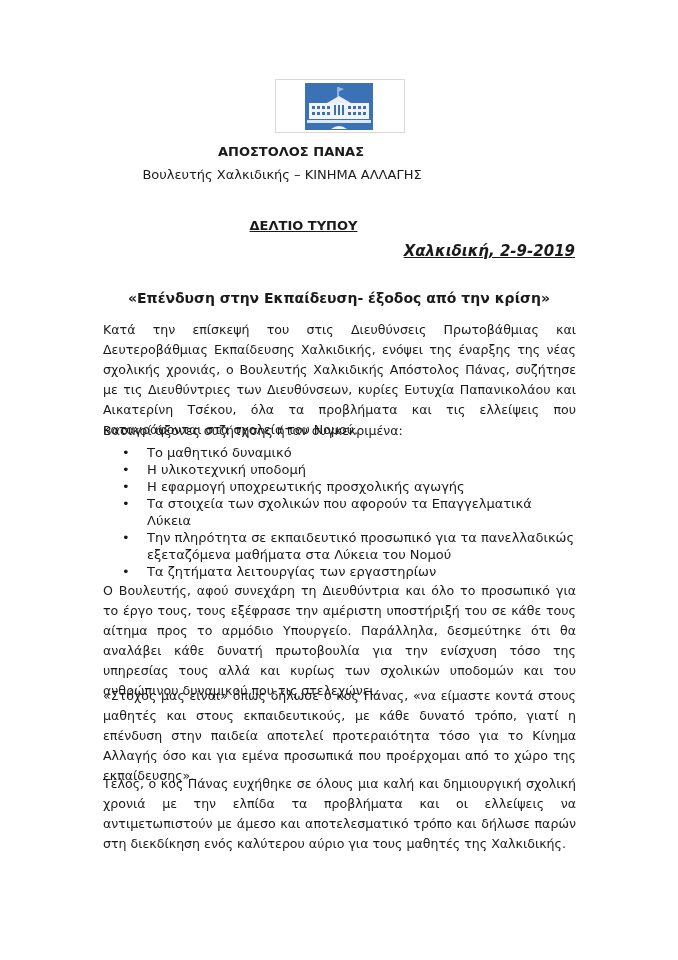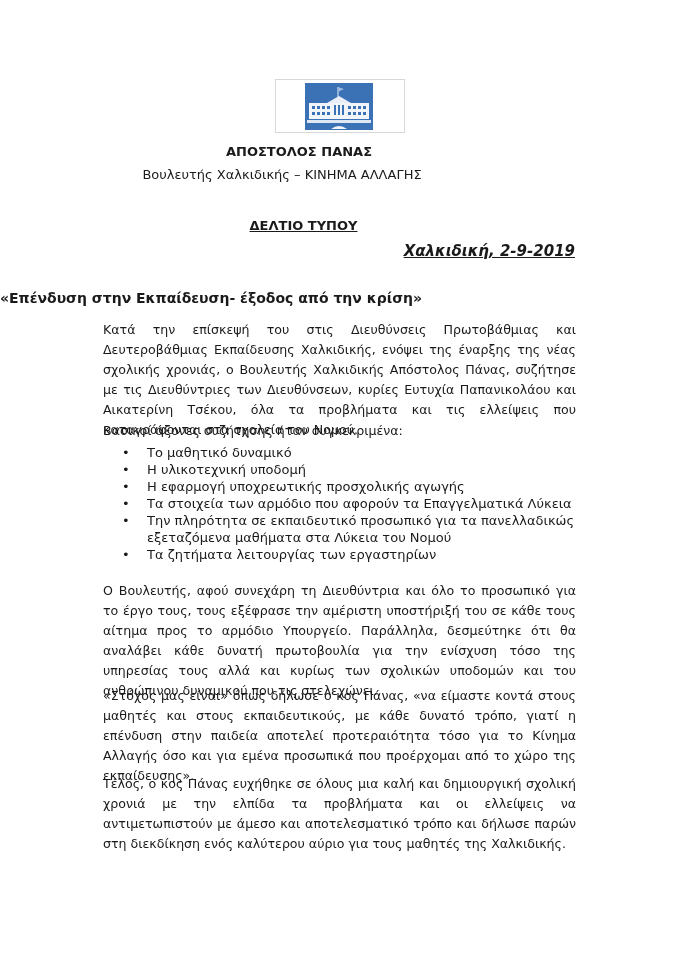--- a/index.html
+++ b/index.html
@@ -30,21 +30,20 @@
       left: 29px;
       top: 3px;
     }
     .name {
       position: absolute;
       left: 0; width: 582px;
       top: 144px;
       text-align: center;
       font-weight: bold;
       font-size: 13px;
-      padding-left: 8px;
     }
     .subtitle {
       position: absolute;
       left: 0; width: 564px;
       top: 167px;
       text-align: center;
       font-size: 13px;
     }
     .release {
       position: absolute;
@@ -60,21 +59,21 @@
       right: 103px;
       top: 242px;
       font-weight: bold;
       font-style: italic;
       font-size: 15px;
     }
     .headline {
       position: absolute;
       left: 0; width: 678px;
       top: 290px;
-      text-align: left;
+      text-align: center;
       font-weight: bold;
       font-size: 14px;
     }
     .para {
       position: absolute;
       left: 103px;
       width: 473px;
       font-size: 12.6px;
       line-height: 20px;
       text-align: justify;
@@ -156,21 +155,21 @@
 <div class="headline">«Επένδυση στην Εκπαίδευση- έξοδος από την κρίση»</div>
 
 <p class="para" style="top:320px;">Κατά την επίσκεψή του στις Διευθύνσεις Πρωτοβάθμιας και Δευτεροβάθμιας Εκπαίδευσης Χαλκιδικής, ενόψει της έναρξης της νέας σχολικής χρονιάς, ο Βουλευτής Χαλκιδικής Απόστολος Πάνας, συζήτησε με τις Διευθύντριες των Διευθύνσεων, κυρίες Ευτυχία Παπανικολάου και Αικατερίνη Τσέκου, όλα τα προβλήματα και τις ελλείψεις που καταγράφονται στα σχολεία του Νομού.</p>
 
 <p class="para" style="top:421px;">Βασικοί άξονες συζήτησης ήταν συγκεκριμένα:</p>
 
 <ul class="bullets">
   <li>Το μαθητικό δυναμικό</li>
   <li>Η υλικοτεχνική υποδομή</li>
   <li>Η εφαρμογή υποχρεωτικής προσχολικής αγωγής</li>
-  <li>Τα στοιχεία των αρμόδιο που αφορούν τα Επαγγελματικά Λύκεια</li>
+  <li>Τα στοιχεία των σχολικών που αφορούν τα Επαγγελματικά Λύκεια</li>
   <li>Την πληρότητα σε εκπαιδευτικό προσωπικό για τα πανελλαδικώς εξεταζόμενα μαθήματα στα Λύκεια του Νομού</li>
   <li>Τα ζητήματα λειτουργίας των εργαστηρίων</li>
 </ul>
 
 <p class="para" style="top:581px;">Ο Βουλευτής, αφού συνεχάρη τη Διευθύντρια και όλο το προσωπικό για το έργο τους, τους εξέφρασε την αμέριστη υποστήριξή του σε κάθε τους αίτημα προς το αρμόδιο Υπουργείο. Παράλληλα, δεσμεύτηκε ότι θα αναλάβει κάθε δυνατή πρωτοβουλία για την ενίσχυση τόσο της υπηρεσίας τους αλλά και κυρίως των σχολικών υποδομών και του ανθρώπινου δυναμικού που τις στελεχώνει.</p>
 
 <p class="para" style="top:686px;">«Στόχος μας είναι» όπως δήλωσε ο κος Πάνας, «να είμαστε κοντά στους μαθητές και στους εκπαιδευτικούς, με κάθε δυνατό τρόπο, γιατί η επένδυση στην παιδεία αποτελεί προτεραιότητα τόσο για το Κίνημα Αλλαγής όσο και για εμένα προσωπικά που προέρχομαι από το χώρο της εκπαίδευσης».</p>
 
 <p class="para" style="top:774px;">Τέλος, ο κος Πάνας ευχήθηκε σε όλους μια καλή και δημιουργική σχολική χρονιά με την ελπίδα τα προβλήματα και οι ελλείψεις να αντιμετωπιστούν με άμεσο και αποτελεσματικό τρόπο και δήλωσε παρών στη διεκδίκηση ενός καλύτερου αύριο για τους μαθητές της Χαλκιδικής.</p>
 

